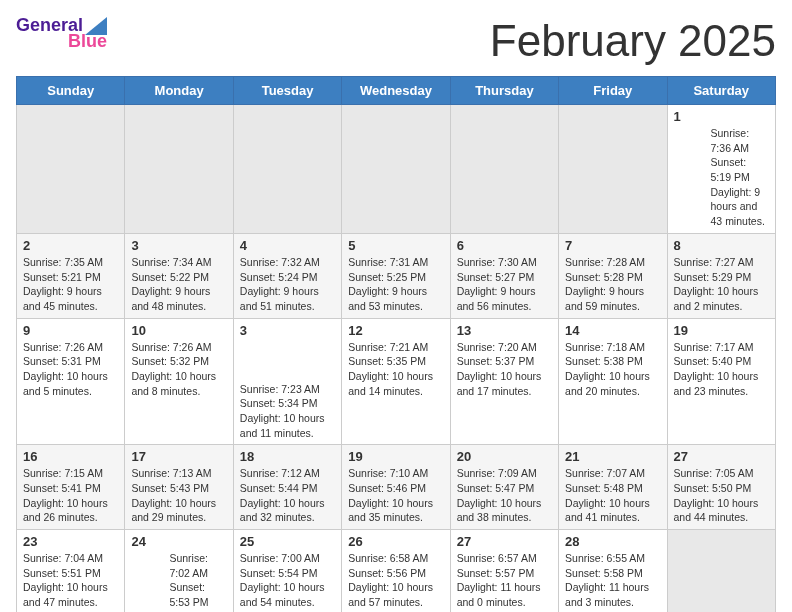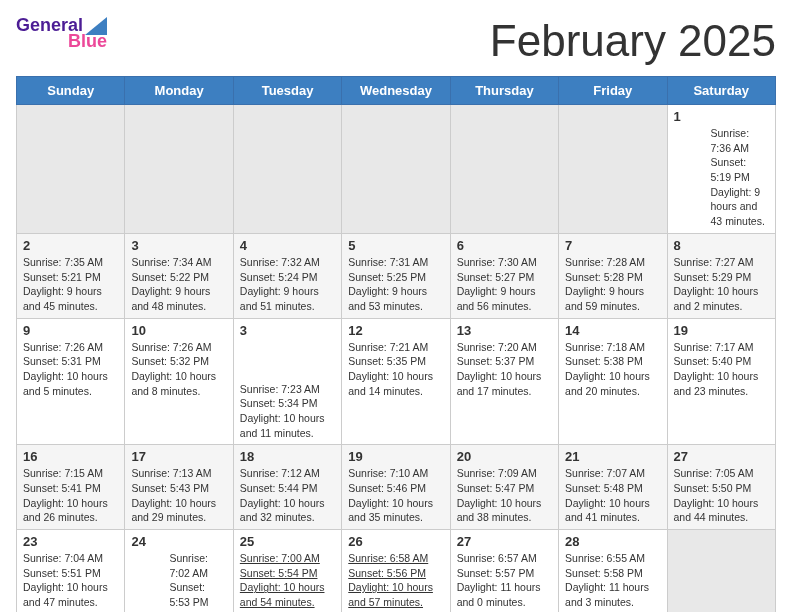--- a/index.html
+++ b/index.html
@@ -265,27 +265,27 @@
 Daylight: 10 hours and 47 minutes.</div>
         </td>
         <td>
           <span class="day-number">24</span>
           <div class="day-info" style="white-space: pre-line; margin-left: 38px;">Sunrise: 7:02 AM
 Sunset: 5:53 PM
 Daylight: 10 hours and 50 minutes.</div>
         </td>
         <td>
           <span class="day-number">25</span>
-          <div class="day-info" style="white-space: pre-line; text-decoration: underline;">Sunrise: 7:00 AM
+          <div class="day-info" style="white-space: pre-line;">Sunrise: 7:00 AM
 Sunset: 5:54 PM
 Daylight: 10 hours and 54 minutes.</div>
         </td>
         <td>
           <span class="day-number">26</span>
-          <div class="day-info" style="white-space: pre-line; text-decoration: underline;">Sunrise: 6:58 AM
+          <div class="day-info" style="white-space: pre-line;">Sunrise: 6:58 AM
 Sunset: 5:56 PM
 Daylight: 10 hours and 57 minutes.</div>
         </td>
         <td>
           <span class="day-number">27</span>
           <div class="day-info" style="white-space: pre-line;">Sunrise: 6:57 AM
 Sunset: 5:57 PM
 Daylight: 11 hours and 0 minutes.</div>
         </td>
         <td>

